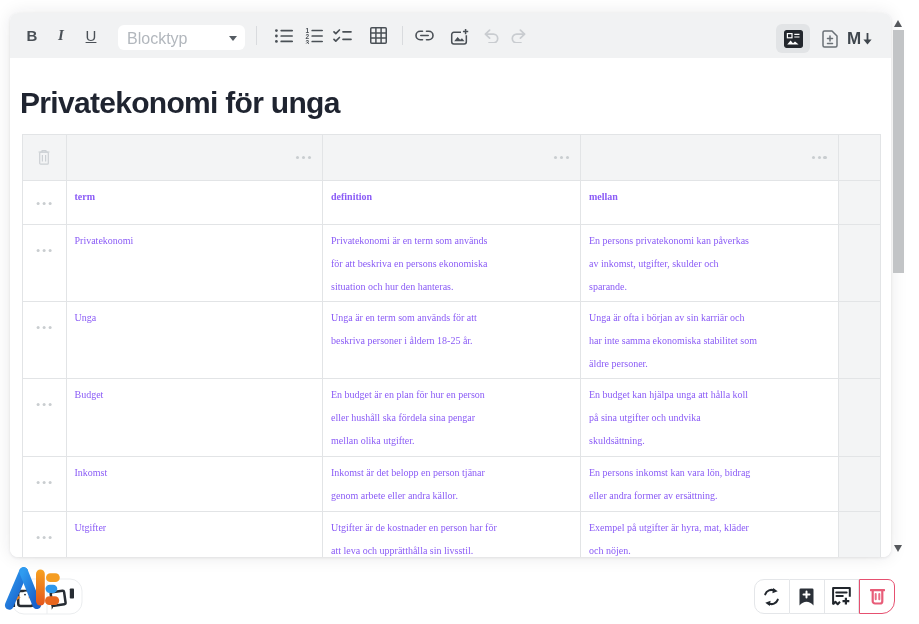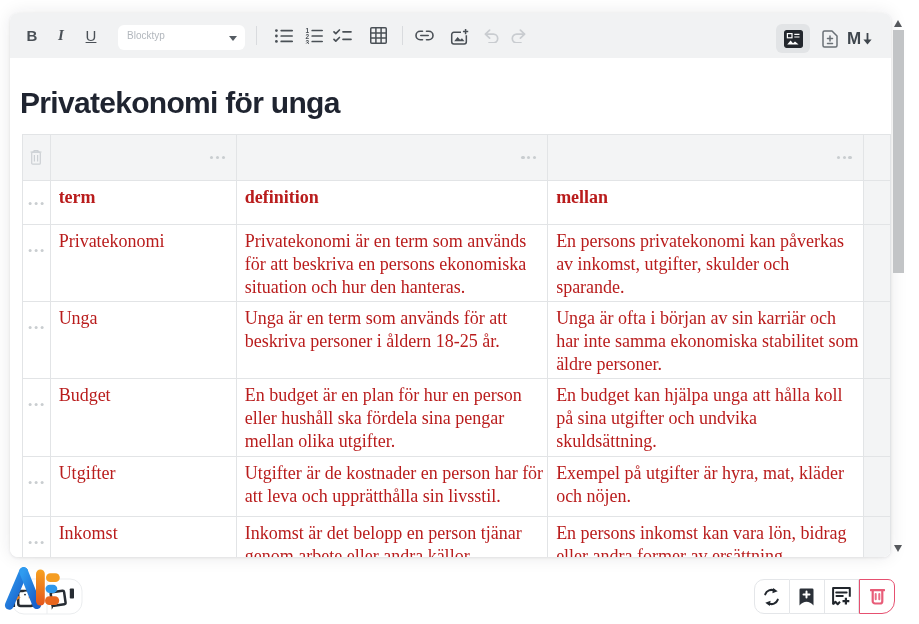--- a/index.html
+++ b/index.html
@@ -7,30 +7,30 @@
     font-family:"Liberation Sans", sans-serif; }
   #card { position:absolute; left:10px; top:13px; width:881px; height:544px;
     border-radius:8px; background:#fff; overflow:hidden;
     box-shadow:0 1px 3px rgba(40,44,52,.10), 0 0 18px rgba(30,35,40,.09); }
   #toolbar { position:relative; height:45px; background:#f1f2f3; }
   .tbtn { position:absolute; top:0; height:45px; display:flex; align-items:center; justify-content:center;
     color:#4a5056; }
   .sep { position:absolute; top:13px; width:1px; height:19px; background:#d9dbde; }
   #blocktyp { position:absolute; left:108px; top:12px; width:127px; height:25px; background:#fff;
     border-radius:6px; }
-  #blocktyp span { position:absolute; left:9px; top:5px; font-size:10px; color:#b2b7bd; }
+  #blocktyp span { position:absolute; left:9px; top:5px; font-size:16px; color:#b2b7bd; }
   #blocktyp .caret { position:absolute; right:8px; top:11px; width:0; height:0;
     border-left:4.5px solid transparent; border-right:4.5px solid transparent; border-top:5px solid #555b62; }
   #activebtn { position:absolute; left:766px; top:10.5px; width:34px; height:29px; background:#e2e4e6; border-radius:6px; }
   #content { position:relative; height:606px; background:#fff; }
   h1 { position:absolute; left:10px; top:27px; font-size:30px; font-weight:bold; color:#1f2430;
     letter-spacing:-0.7px; line-height:36px; }
   table { position:absolute; left:11.5px; top:75.5px; border-collapse:collapse; table-layout:fixed; }
   td,th { border:1px solid #e2e4e6; vertical-align:top; position:relative;
-    font-family:"Liberation Serif", serif; font-size:18px; line-height:22.85px; color:#b91c1c;
+    font-family:"Liberation Serif", serif; font-size:10px; line-height:22.85px; color:#8b5cf6;
     padding:5px 4px 2.5px 8px; text-align:left; font-weight:normal; white-space:nowrap; }
   col.c0 { width:44px; } col.c1 { width:256.5px; } col.c2 { width:258px; } col.c3 { width:257.5px; } col.c4 { width:42.5px; }
   tr.ctrl td { background:#f3f4f5; height:46px; }
   tr.hdr th { height:44.5px; font-weight:bold; }
   .gray { background:#f3f4f5; }
   .dots { display:flex; gap:2.6px; }
   .dots i { width:3.2px; height:3.2px; border-radius:50%; background:#c9cdd0; }
   .rdots { position:absolute; right:11px; top:21px; }
   .hdots { position:absolute; left:50%; transform:translateX(-50%); top:24px; }
   tr.hdr .hdots { top:21px; }
@@ -240,44 +240,44 @@
                 <i></i>
                 <i></i>
                 <i></i>
               </div>
             </td>
         <td>Budget</td>
         <td>En budget är en plan för hur en person<br>eller hushåll ska fördela sina pengar<br>mellan olika utgifter.</td>
         <td>En budget kan hjälpa unga att hålla koll<br>på sina utgifter och undvika<br>skuldsättning.</td>
         <td class="gray"></td>
       </tr>
+      <tr style="height:55px;">
+        <td>
+              <div class="dots hdots">
+                <i></i>
+                <i></i>
+                <i></i>
+              </div>
+            </td>
+        <td>Inkomst</td>
+        <td>Inkomst är det belopp en person tjänar<br>genom arbete eller andra källor.</td>
+        <td>En persons inkomst kan vara lön, bidrag<br>eller andra former av ersättning.</td>
+        <td class="gray"></td>
+      </tr>
       <tr style="height:60px;">
         <td>
               <div class="dots hdots">
                 <i></i>
                 <i></i>
                 <i></i>
               </div>
             </td>
         <td>Utgifter</td>
         <td>Utgifter är de kostnader en person har för<br>att leva och upprätthålla sin livsstil.</td>
         <td>Exempel på utgifter är hyra, mat, kläder<br>och nöjen.</td>
-        <td class="gray"></td>
-      </tr>
-      <tr style="height:55px;">
-        <td>
-              <div class="dots hdots">
-                <i></i>
-                <i></i>
-                <i></i>
-              </div>
-            </td>
-        <td>Inkomst</td>
-        <td>Inkomst är det belopp en person tjänar<br>genom arbete eller andra källor.</td>
-        <td>En persons inkomst kan vara lön, bidrag<br>eller andra former av ersättning.</td>
         <td class="gray"></td>
       </tr>
     </tbody>
       </table>
   </div>
 </div>
 <div id="scroll-thumb"></div>
 <div class="sarrow" id="sup"></div>
 <div class="sarrow" id="sdown"></div>
 <svg id="logo" style="position:absolute;left:0;top:560px;" width="95" height="64" viewBox="0 0 95 64">

